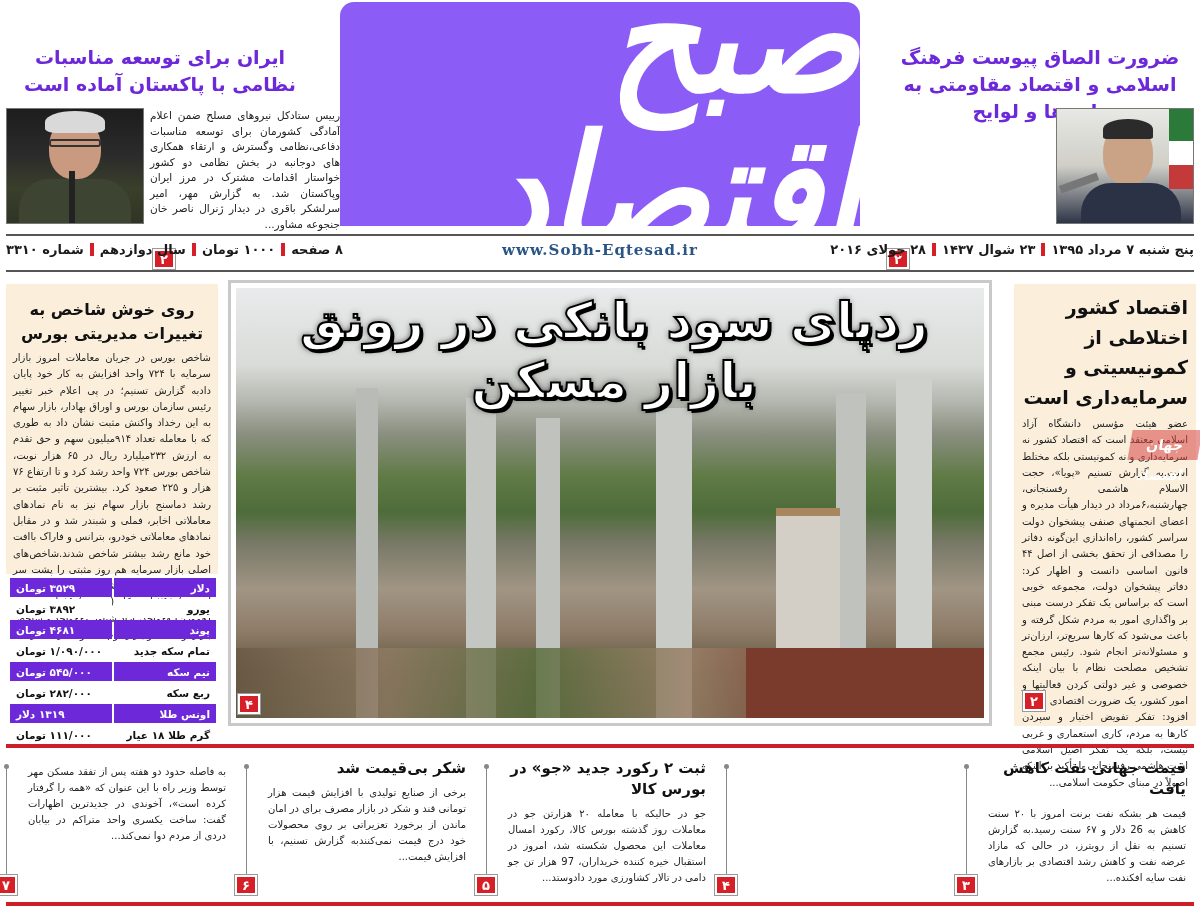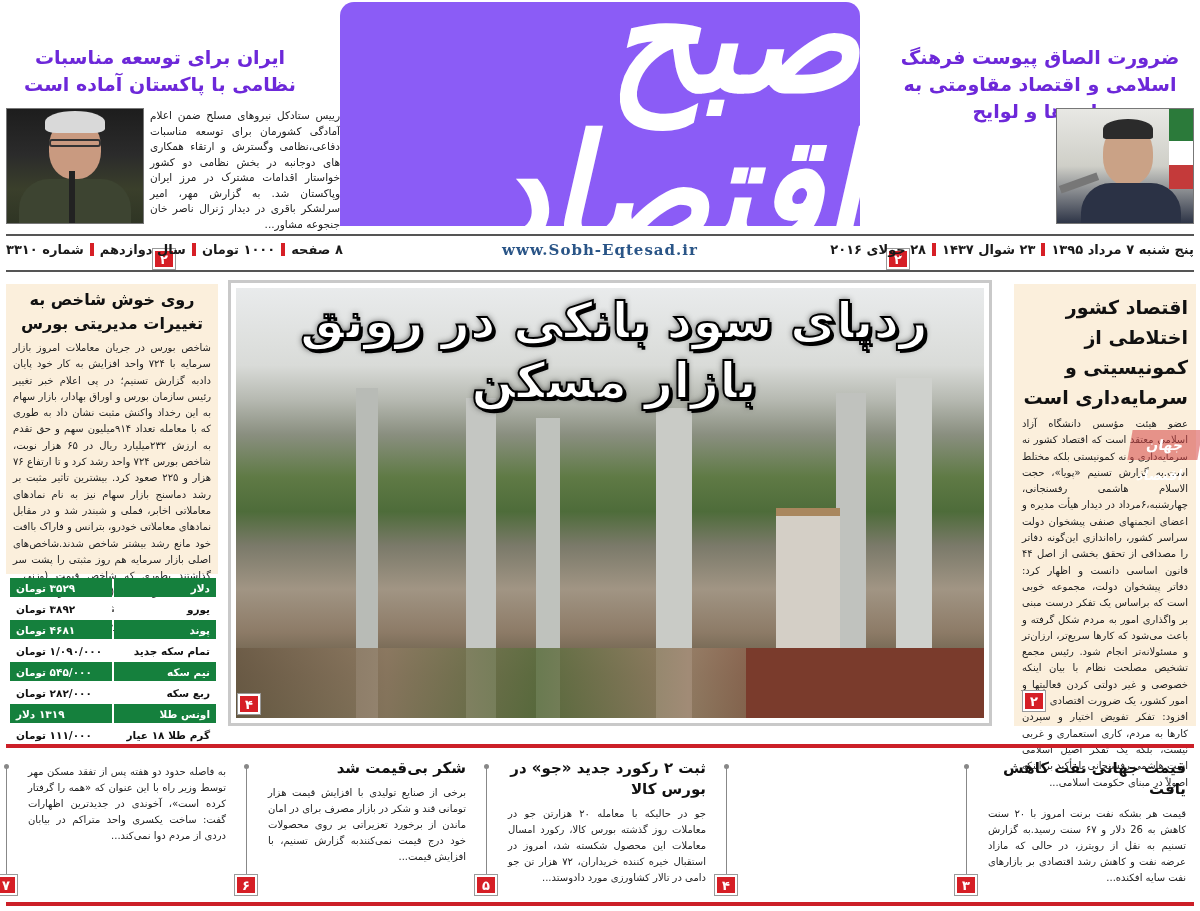--- a/index.html
+++ b/index.html
@@ -31,32 +31,32 @@
   
   .rule { position: absolute; left: 6px; right: 6px; height: 2px; background: #555; }
   .info-bar { top: 238px; left: 6px; right: 6px; height: 28px; }
   .info-left { position: absolute; left: 0; top: 4px; font-size: 13px; font-weight: bold; direction: rtl; display: flex; gap: 6px; align-items: center; }
   .info-right { position: absolute; right: 0; top: 4px; font-size: 13px; font-weight: bold; direction: rtl; display: flex; gap: 6px; align-items: center; }
   .sep { display: inline-block; width: 4px; height: 13px; background: #d61f26; }
   .site-url { position: absolute; left: 0; right: 0; text-align: center; top: 3px; font-family: "DejaVu Serif", serif; font-weight: bold; font-size: 15px; color: #2a5587; letter-spacing: 1px; direction: ltr; }
 
   
   .panel { background: #fbefdc; }
-  .left-panel { left: 6px; top: 284px; width: 212px; height: 290px; padding: 4px 7px; }
+  .left-panel { left: 6px; top: 284px; width: 212px; height: 290px; padding: 14px 7px; }
   .right-panel { left: 1014px; top: 284px; width: 182px; height: 442px; padding: 8px 8px; }
   .panel h3 { font-size: 16px; font-weight: bold; line-height: 24px; text-align: center; color: #111; }
   .right-panel h3 { font-size: 19px; line-height: 30px; text-align: right; }
   .panel p { font-size: 10px; line-height: 16.3px; text-align: justify; color: #222; margin-top: 4px; }
 
   
   .fx-table { left: 8px; top: 576px; width: 210px; border-collapse: separate; border-spacing: 2px 2px; direction: rtl; }
   .fx-table td { font-size: 10.5px; font-weight: bold; height: 19px; padding: 0 6px; }
   .fx-table td.name { text-align: right; width: 50%; }
   .fx-table td.val { text-align: left; width: 50%; }
-  .fx-table tr.hl td { background: #15803d; color: #fff; }
+  .fx-table tr.hl td { background: #6d28d9; color: #fff; }
   .fx-table tr.pl td { background: #fff; color: #111; }
 
   
   .main-frame { left: 228px; top: 280px; width: 764px; height: 446px; border: 3px solid #c9c9c9; background: #fff; padding: 5px; }
   .main-photo { position: relative; width: 100%; height: 100%; overflow: hidden;
     background: linear-gradient(180deg, #e9ebec 0%, #d9dbd8 18%, #b6b9b1 26%, #8a8f80 34%, #5f7a45 44%, #4e6c3a 52%, #7b7a6a 60%, #a19584 70%, #8d7b67 80%, #5c5540 90%, #3e4a2c 100%); }
   .bldg { position: absolute; bottom: 0; }
   .main-headline { position: absolute; top: 8px; left: 8px; right: 0; text-align: center; font-size: 50px; font-weight: bold; color: #fff; -webkit-text-stroke: 2px #000; text-shadow: 3px 3px 0 #000, 0 0 6px #333; direction: rtl; line-height: 1.2; }
   .main-badge { left: 6px; bottom: 8px; }
 
@@ -217,21 +217,21 @@
         <span>۴</span>
       </div>
     </div>
     <div class="bottom-col" style="right: 486px; width: 228px;">
       <div class="vline"></div>
       <div class="page-badge">
         <span>۵</span>
       </div>
       <div class="inner">
         <h4>ثبت ۲ رکورد جدید «جو» در بورس کالا</h4>
-        <p>جو در حالیکه با معامله ۲۰ هزارتن جو در معاملات روز گذشته بورس کالا، رکورد امسال معاملات این محصول شکسته شد، امروز در استقبال خیره کننده خریداران، ۷۲ هزار تن جو دامی در تالار کشاورزی مورد دادوستد...</p>
+        <p>جو در حالیکه با معامله ۲۰ هزارتن جو در معاملات روز گذشته بورس کالا، رکورد امسال معاملات این محصول شکسته شد، امروز در استقبال خیره کننده خریداران، 97 هزار تن جو دامی در تالار کشاورزی مورد دادوستد...</p>
       </div>
     </div>
     <div class="bottom-col" style="right: 726px; width: 228px;">
       <div class="vline"></div>
       <div class="page-badge">
         <span>۶</span>
       </div>
       <div class="inner">
         <h4>شکر بی‌قیمت شد</h4>
         <p>برخی از صنایع تولیدی با افزایش قیمت هزار تومانی قند و شکر در بازار مصرف برای در امان ماندن از برخورد تعزیراتی بر روی محصولات خود درج قیمت نمی‌کنندبه گزارش تسنیم، با افزایش قیمت...</p>

